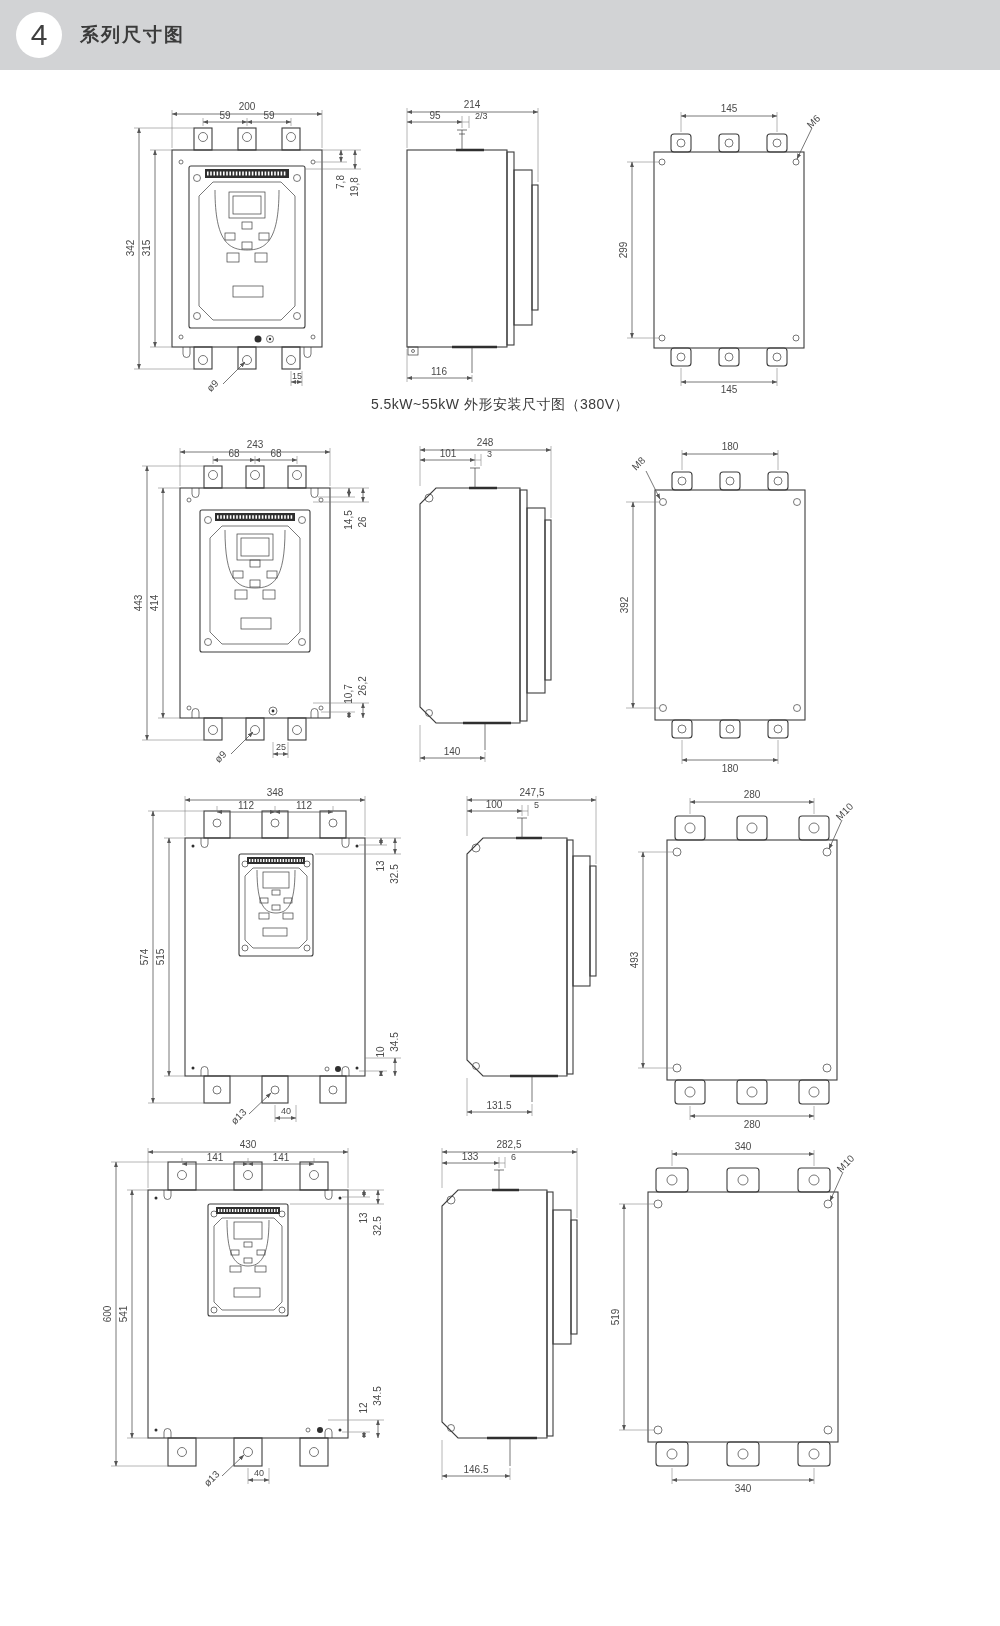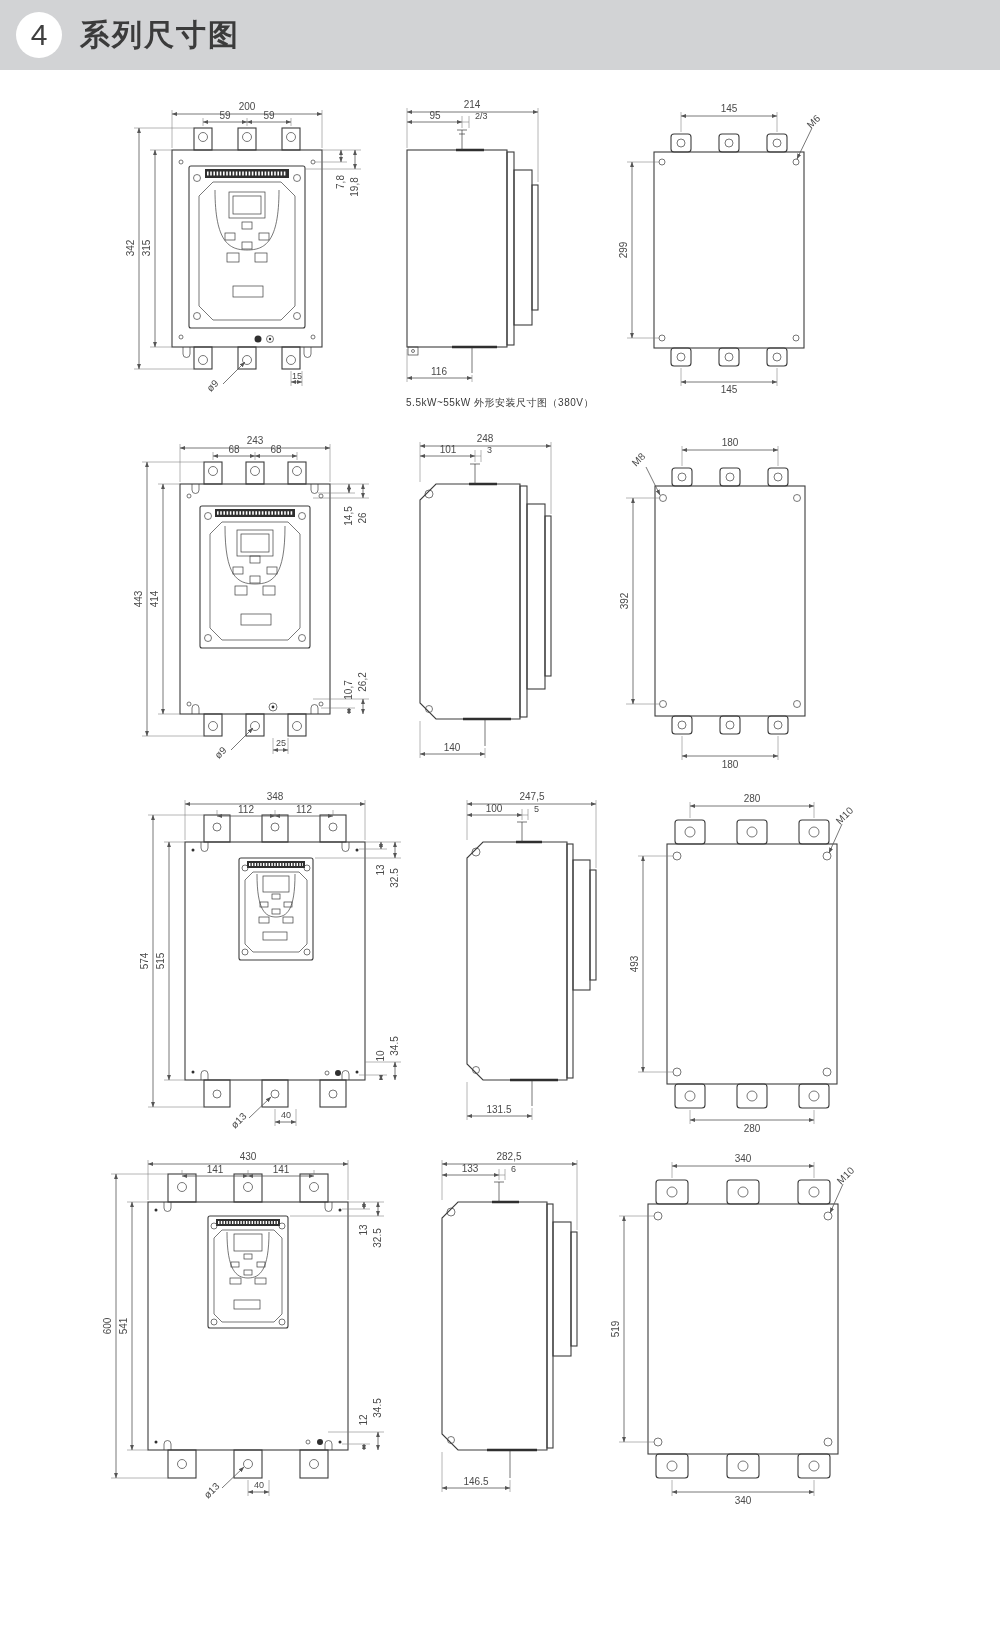--- a/index.html
+++ b/index.html
@@ -1,25 +1,25 @@
 <!DOCTYPE html>
 <html><head>
 <meta charset="utf-8">
 <style>
   html,body{margin:0;padding:0;}
   body{width:1000px;height:1626px;background:#ffffff;font-family:"Liberation Sans",sans-serif;overflow:hidden;}
   
   .hdr{height:70px;background:#d2d3d5;display:flex;align-items:center;}
   .hdr .badge{width:46px;height:46px;border-radius:50%;background:#fff;margin-left:16px;
     display:flex;align-items:center;justify-content:center;font-size:30px;color:#3f3f3f;}
-  .hdr .title{margin-left:18px;font-size:30px;font-weight:600;color:#3b3b3b;letter-spacing:2px;}
+  .hdr .title{margin-left:18px;font-size:19px;font-weight:600;color:#3b3b3b;letter-spacing:2px;}
   
   .section{position:relative;}
   .views{display:flex;align-items:flex-start;}
-  .caption{text-align:center;font-size:10px;color:#3a3a3a;letter-spacing:0.5px;}
+  .caption{text-align:center;font-size:14px;color:#3a3a3a;letter-spacing:0.5px;}
   
   svg{display:block;}
   .ol{fill:none;stroke:#3d3d3d;stroke-width:1.1;}
   .il{fill:none;stroke:#3d3d3d;stroke-width:0.7;}
   .dl{stroke:#555;stroke-width:0.8;marker-start:url(#arw);marker-end:url(#arw);}
   .xl{stroke:#7a7a7a;stroke-width:0.55;fill:none;}
   .ld{stroke:#555;stroke-width:0.8;marker-end:url(#arw);}
   .dt{font:10px "Liberation Sans",sans-serif;fill:#4a4a4a;text-anchor:middle;}
   .dts{font:9px "Liberation Sans",sans-serif;fill:#4a4a4a;text-anchor:middle;}
   .fb{fill:#2f2f2f;stroke:none;}
@@ -357,21 +357,21 @@
         <line class="xl" x1="77" y1="312" x2="77" y2="336"></line>
           <line class="xl" x1="173" y1="312" x2="173" y2="336"></line>
         <line class="dl" x1="77" y1="332" x2="173" y2="332"></line>
         <text class="dt" x="125" y="344">180</text>
       </g>
     </svg>
   </div>
 </div>
 
 <div class="section">
-  <div class="views" style="margin-top:8px">
+  <div class="views" style="">
     <svg width="270" height="352" viewBox="0 0 270 352" style="margin-left:135px">
       <g>
         <rect class="ol" x="69" y="31" width="26" height="27"></rect>
           <circle class="il" cx="82" cy="43" r="4"></circle>
         <rect class="ol" x="127" y="31" width="26" height="27"></rect>
           <circle class="il" cx="140" cy="43" r="4"></circle>
         <rect class="ol" x="185" y="31" width="26" height="27"></rect>
           <circle class="il" cx="198" cy="43" r="4"></circle>
         <rect class="ol" x="50" y="58" width="180" height="238"></rect>
         <path class="il" d="M66,58 v6 a3.5 3.5 0 0 0 7 0 v-6"></path>
@@ -518,21 +518,21 @@
         <line class="xl" x1="73" y1="326" x2="73" y2="340"></line>
           <line class="xl" x1="197" y1="326" x2="197" y2="340"></line>
         <line class="dl" x1="73" y1="336" x2="197" y2="336"></line>
         <text class="dt" x="135" y="348">280</text>
       </g>
     </svg>
   </div>
 </div>
 
 <div class="section">
-  <div class="views" style="margin-top:8px">
+  <div class="views" style="">
     <svg width="290" height="368" viewBox="0 0 290 368" style="margin-left:98px">
       <g>
         <rect class="ol" x="70" y="30" width="28" height="28"></rect>
           <circle class="il" cx="84" cy="43" r="4.5"></circle>
         <rect class="ol" x="136" y="30" width="28" height="28"></rect>
           <circle class="il" cx="150" cy="43" r="4.5"></circle>
         <rect class="ol" x="202" y="30" width="28" height="28"></rect>
           <circle class="il" cx="216" cy="43" r="4.5"></circle>
         <rect class="ol" x="50" y="58" width="200" height="248"></rect>
         <path class="il" d="M66,58 v6 a3.5 3.5 0 0 0 7 0 v-6"></path>

